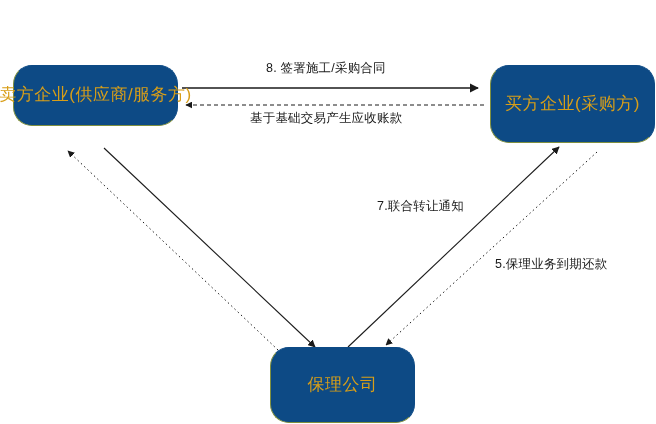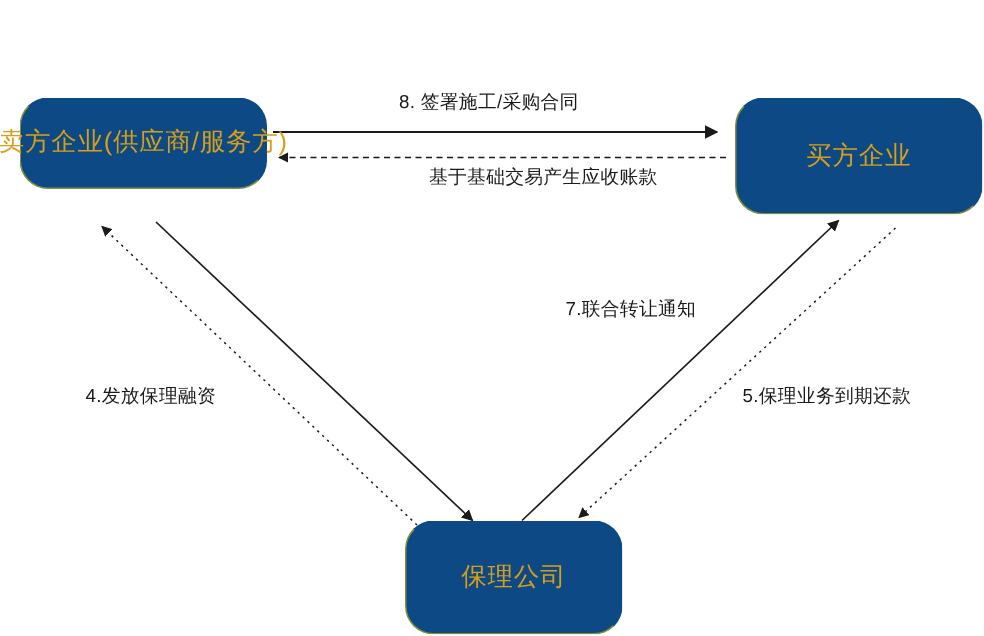--- a/index.html
+++ b/index.html
@@ -54,21 +54,21 @@
     pointer-events: none;
   }
   .edge-label {
     position: absolute;
     font-size: 12.5px;
     color: #1a1a1a;
     white-space: nowrap;
     letter-spacing: 0.2px;
   }
   #label-1 { left: 266px; top: 60px; }
-  #label-1b { left: 250px; top: 110px; margin-left: 36px; }
+  #label-1b { left: 250px; top: 110px; }
   #label-2 { left: 183px; top: 198px; }
   #label-3 { left: 377px; top: 198px; }
   #label-4 { left: 57px;  top: 256px; }
   #label-5 { left: 495px; top: 256px; text-align: center; }
 </style>
 </head>
 <body>
 
 <div id="canvas">
 
@@ -92,25 +92,25 @@
     <line x1="597" y1="152" x2="386" y2="345" stroke="#1a1a1a" stroke-width="1" stroke-dasharray="1.5,3" marker-end="url(#arrow)"></line>
   </svg>
 
   <div class="node" id="node-seller">
     <span>卖方企业</span>
     <span class="line2">(供应商/服务方)</span>
   </div>
 
   <div class="node" id="node-buyer">
     <span>买方企业</span>
+    <span class="line2">(采购方)</span>
   </div>
 
   <div class="node" id="node-factor">
     <span>保理公司</span>
   </div>
 
   <div class="edge-label" id="label-1">8. 签署施工/采购合同</div>
   <div class="edge-label" id="label-1b">基于基础交易产生应收账款</div>
   <div class="edge-label" id="label-3">7.联合转让通知</div>
-  <div class="edge-label" id="label-4">4.发放保理融资</div>
   <div class="edge-label" id="label-5">5.保理业务到期还款</div>
 
 </div>
 
 </body></html>

